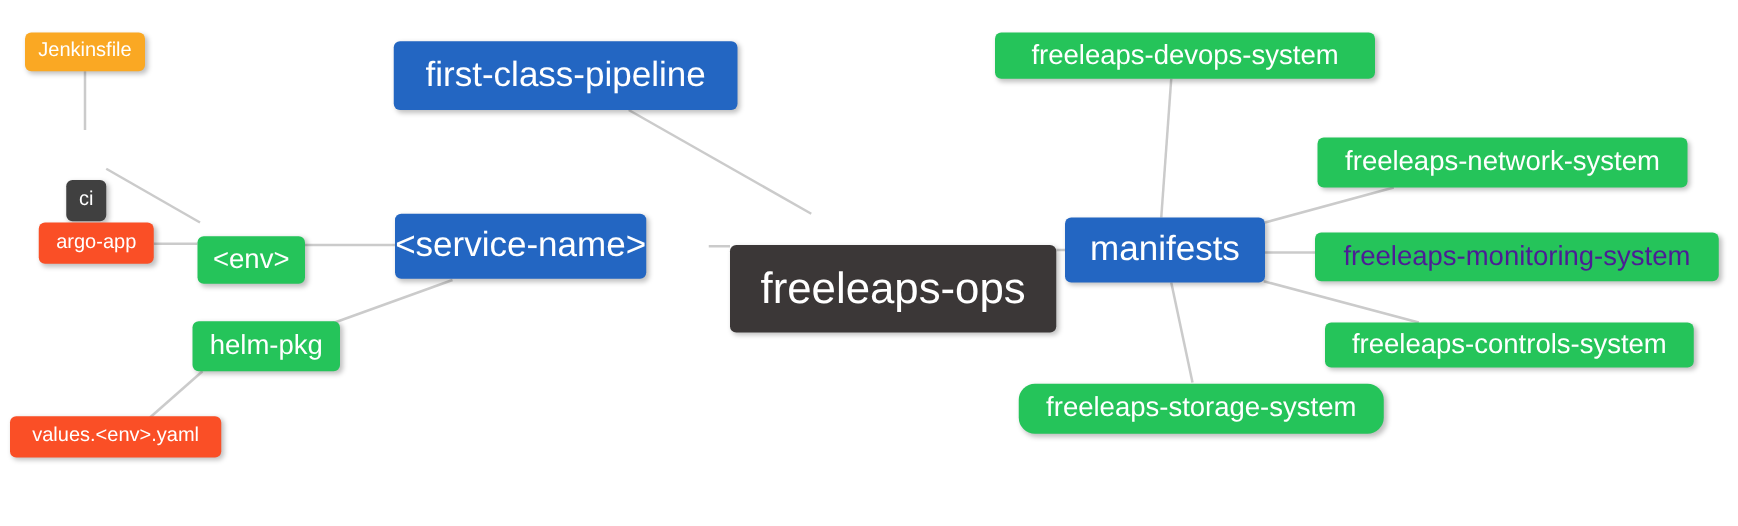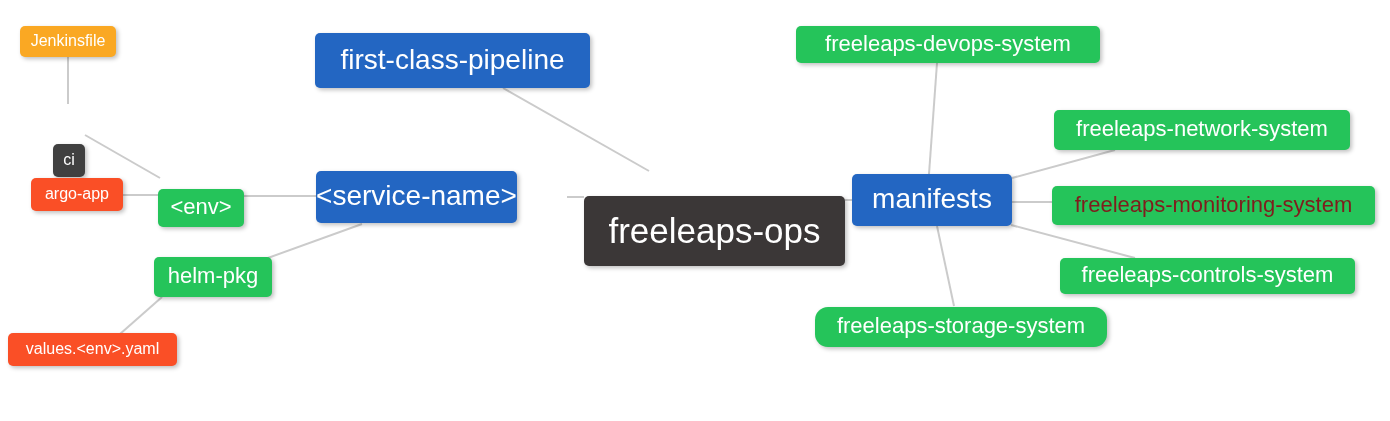--- a/index.html
+++ b/index.html
@@ -90,21 +90,21 @@
       </div>
       <div class="node" style="left: 852px; top: 174px; width: 160px; height: 52px; background: rgb(35, 102, 194); color: rgb(255, 255, 255); font-size: 28px;">
         <span>manifests</span>
       </div>
       <div class="node" style="left: 796px; top: 26px; width: 304px; height: 37px; background: rgb(37, 196, 90); color: rgb(255, 255, 255); font-size: 22px; text-align: right;">
         <span>freeleaps-devops-system</span>
       </div>
       <div class="node" style="left: 1054px; top: 110px; width: 296px; height: 40px; background: rgb(37, 196, 90); color: rgb(255, 255, 255); font-size: 22px;">
         <span>freeleaps-network-system</span>
       </div>
-      <div class="node" style="left: 1052px; top: 186px; width: 323px; height: 39px; background: rgb(37, 196, 90); color: #7f1d1d; font-size: 22px;">
+      <div class="node" style="left: 1052px; top: 186px; width: 323px; height: 39px; background: rgb(37, 196, 90); color: #4c1d95; font-size: 22px;">
         <span>freeleaps-monitoring-system</span>
       </div>
       <div class="node" style="left: 1060px; top: 258px; width: 295px; height: 36px; background: rgb(37, 196, 90); color: rgb(255, 255, 255); font-size: 22px;">
         <span>freeleaps-controls-system</span>
       </div>
       <div class="node" style="left: 815px; top: 307px; width: 292px; height: 40px; background: rgb(37, 196, 90); color: rgb(255, 255, 255); font-size: 22px; border-radius: 13px;">
         <span>freeleaps-storage-system</span>
       </div>
     </div>
 </div>

